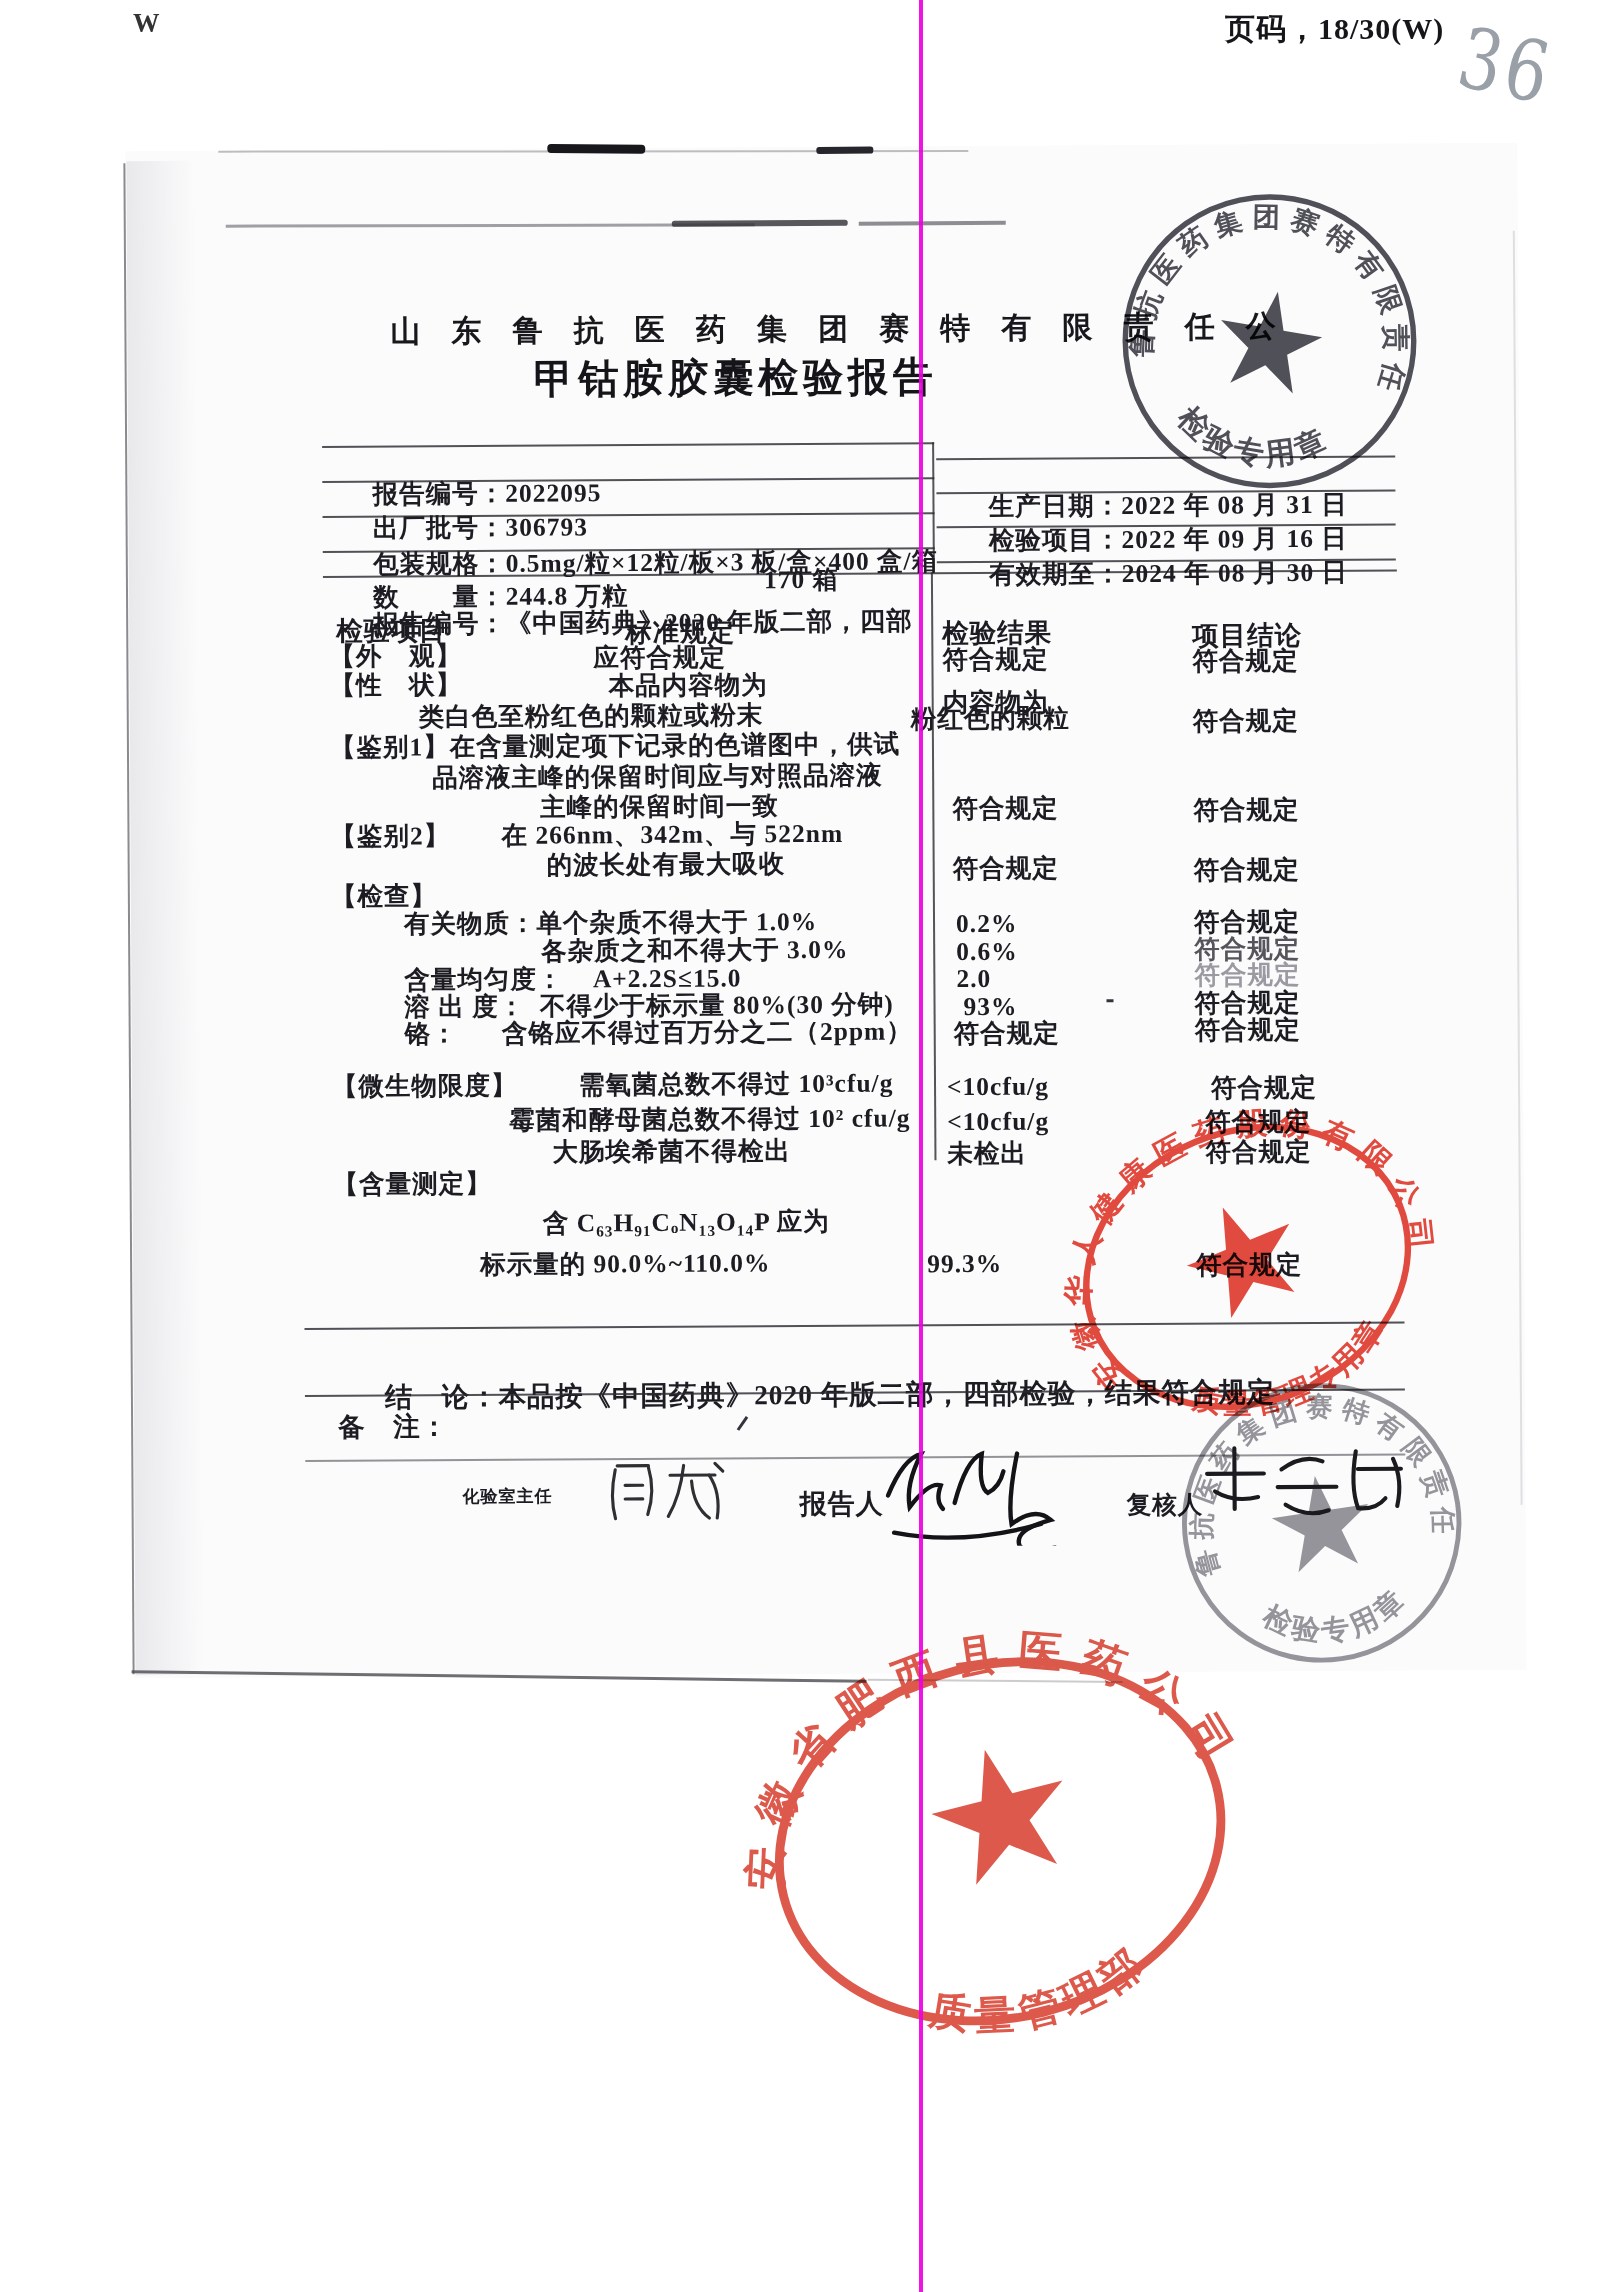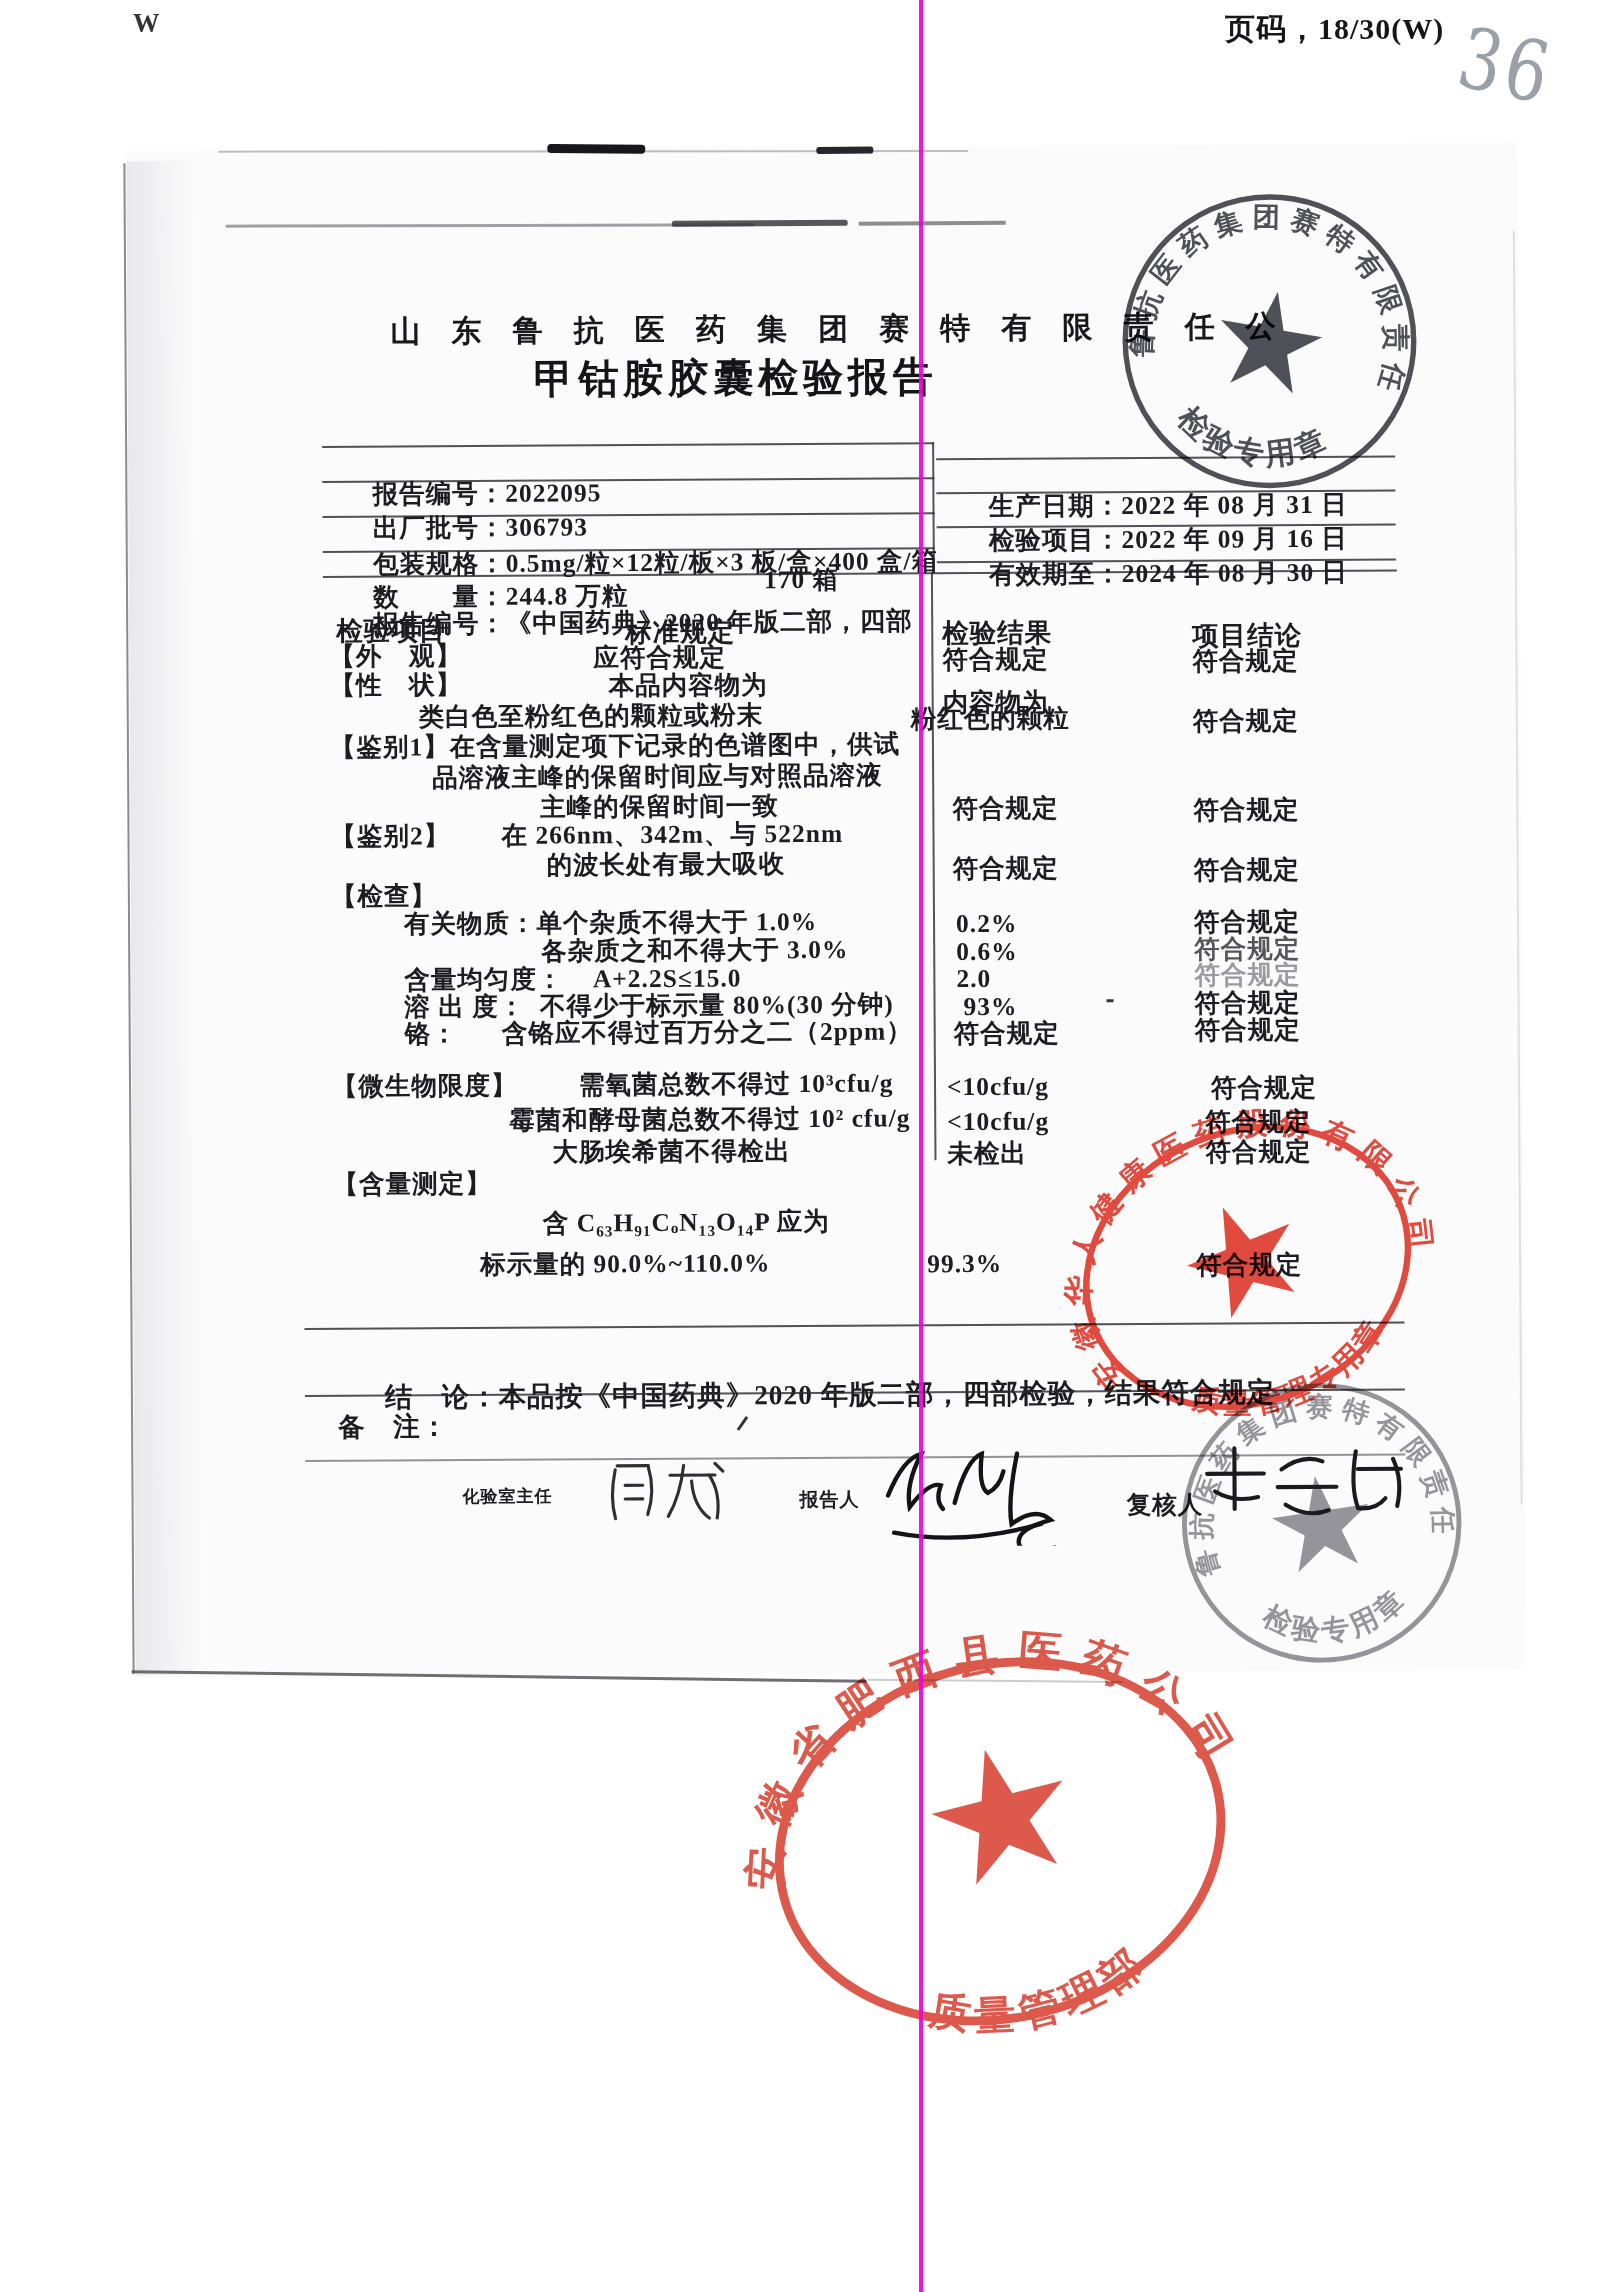--- a/index.html
+++ b/index.html
@@ -148,21 +148,21 @@
     <div class="t" style="left:1194px;top:1253px;">符合规定</div>
 
     <div class="hl" style="left:302px;top:1325px;width:1100px;"></div>
     <div class="t" style="left:335px;top:1348px;font-size:27.4px;">
       <span>结　论：</span><span>本品按《中国药典》2020 年版二部，四部检验，结果符合规定</span></div>
     <div class="hl" style="left:302px;top:1392px;width:1100px;"></div>
     <div class="t" style="left:335px;top:1409px;font-size:26.5px;">备　注：</div>
     <div class="hl light" style="left:302px;top:1457px;width:1100px;"></div>
 
     <div class="t" style="left:459px;top:1485px;font-size:17px;">化验室主任</div>
-    <div class="t" style="left:796px;top:1489px;font-size:19px;">报告人</div>
+    <div class="t" style="left:796px;top:1489px;font-size:27px;">报告人</div>
     <div class="t" style="left:1123px;top:1493px;font-size:24.5px;">复核人</div>
 
     <svg class="sig" style="left:598px;top:1449px;z-index:25;" width="147" height="88" viewBox="0 0 150 90">
       <g fill="none" stroke="#2e2e33" stroke-width="3.2" stroke-linecap="round">
         <path d="M14 20 q-6 28 0 50"></path>
           <path d="M16 16 h32"></path>
           <path d="M48 18 q7 24 -1 48"></path>
         <path d="M24 36 h18 M24 50 h18"></path>
         <path d="M84 16 q-4 32 -16 52"></path>
           <path d="M70 26 h46"></path>

